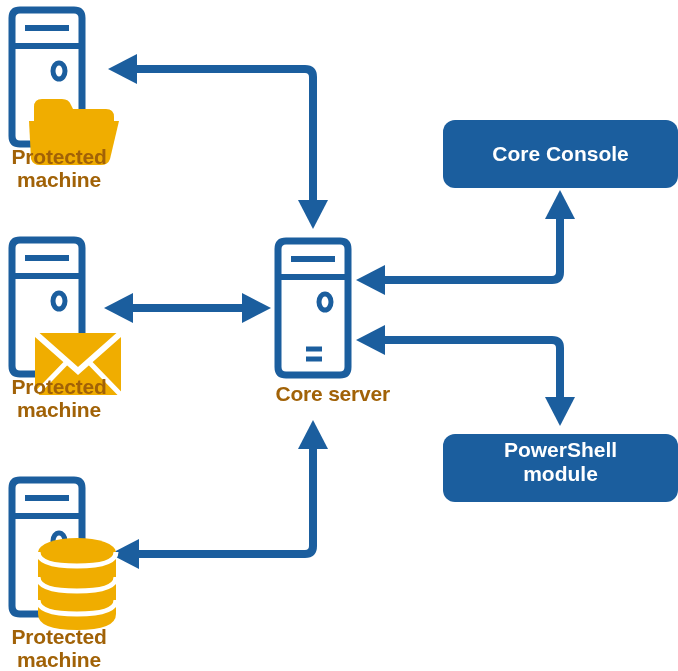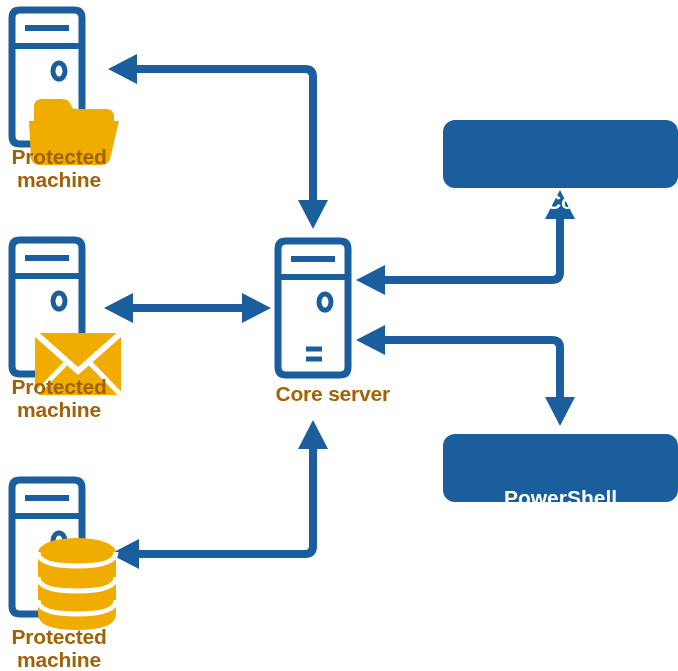--- a/index.html
+++ b/index.html
@@ -41,21 +41,20 @@
     align-items: center;
     justify-content: center;
     text-align: center;
     color: #ffffff;
     font-family: "Liberation Sans", sans-serif;
     font-weight: bold;
     font-size: 21px;
     line-height: 1.12;
     white-space: pre-line;
     pointer-events: none;
-    margin-top: 48px;
   }
 </style>
 </head>
 <body>
 
 <div id="diagram-root">
 
   <svg id="diagram-svg" viewBox="0 0 678 671" xmlns="http://www.w3.org/2000/svg">
 
     <defs>
@@ -166,16 +165,16 @@
   <div class="node-label" style="left:0px; top:376px; width:118px;">Protected
 machine</div>
 
   <div class="node-label" style="left:0px; top:626px; width:118px;">Protected
 machine</div>
 
   <div class="node-label" style="left:240px; top:383px; width:150px;text-align:right;">Core server</div>
 
   <div class="box-label" style="left:443px; top:120px; width:235px; height:68px;">Core Console</div>
 
-  <div class="box-label" style="left:443px; top:434px; width:235px; height:56px;text-decoration:underline;">PowerShell
+  <div class="box-label" style="left:443px; top:434px; width:235px; height:56px;">PowerShell
 module</div>
 
 </div>
 
 </body></html>

